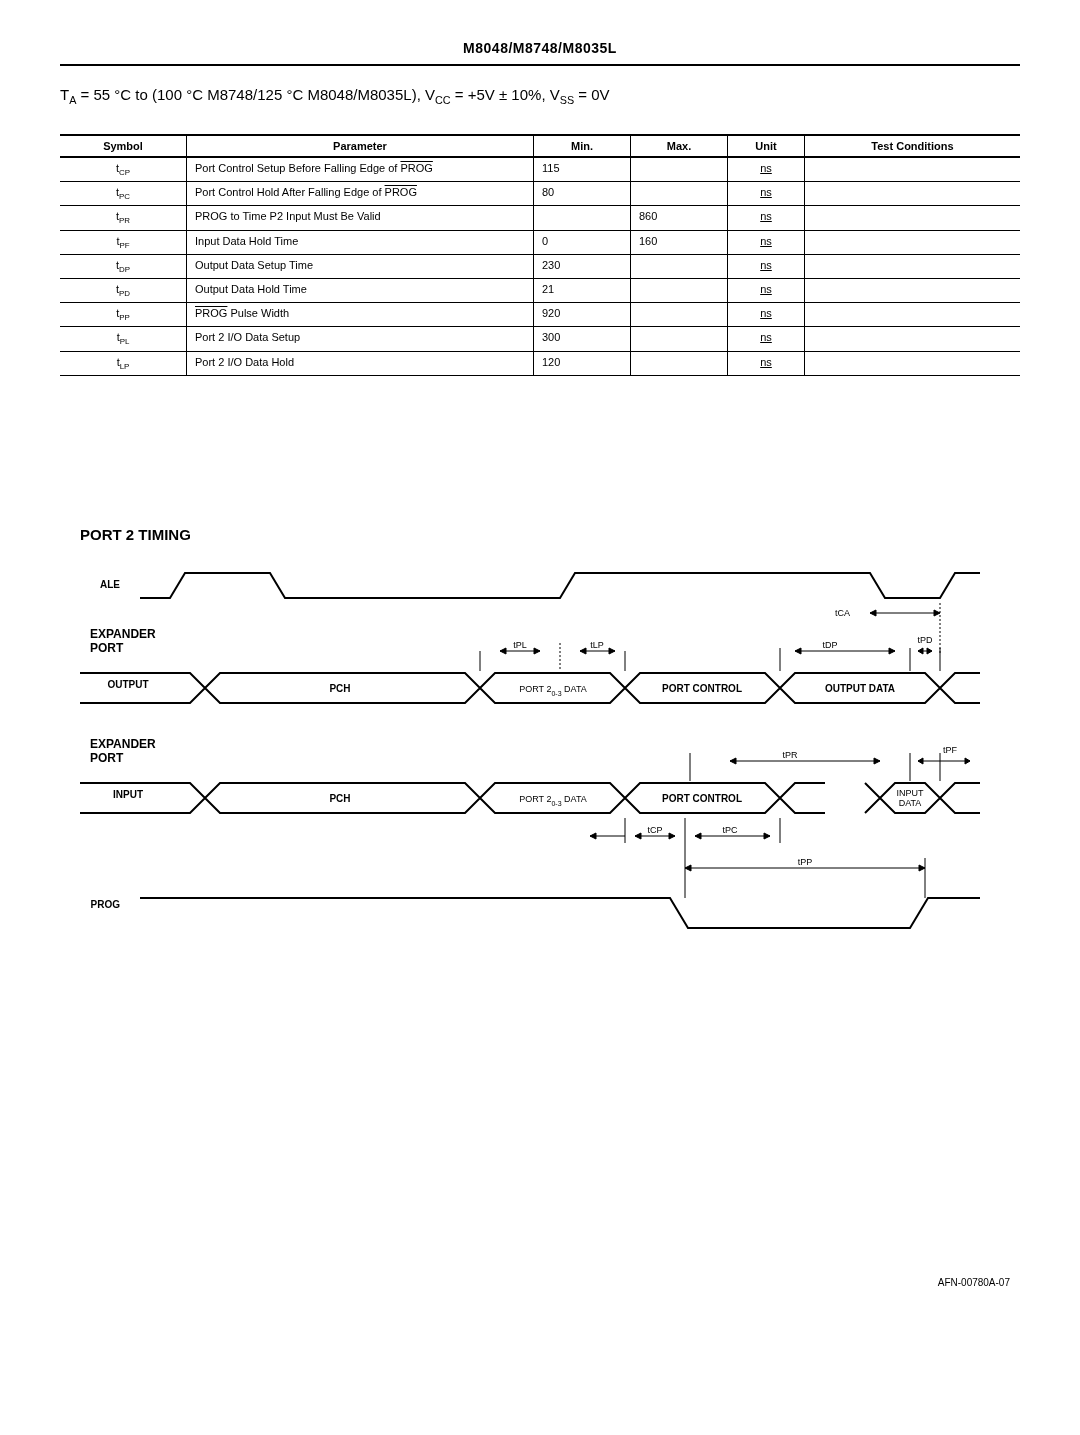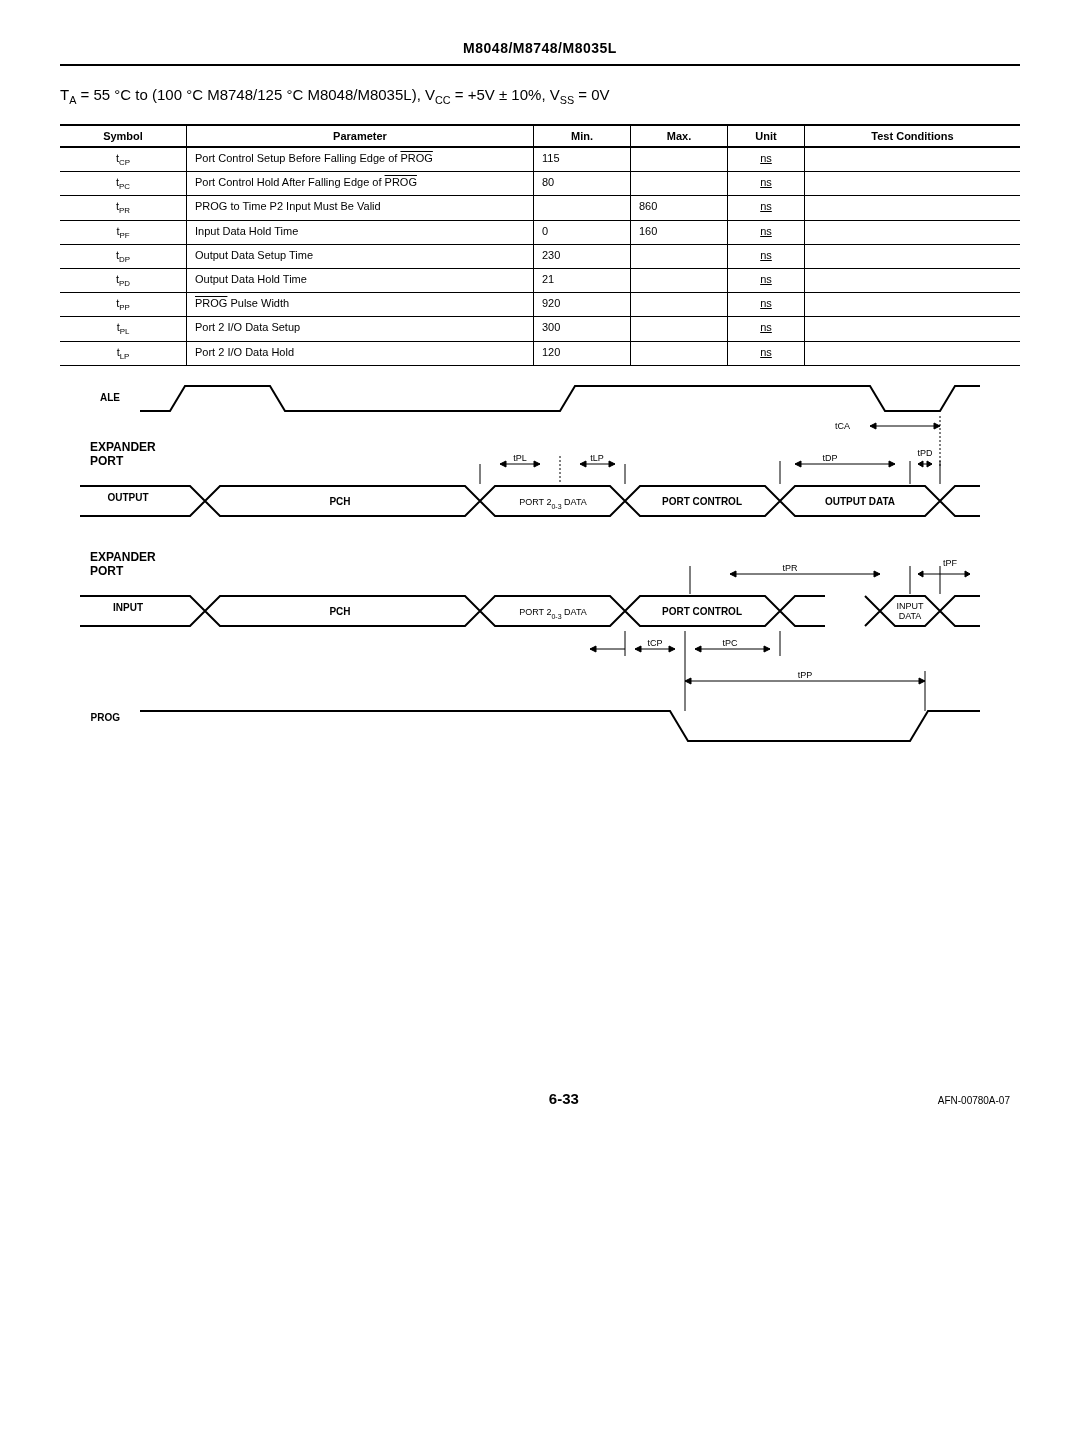--- a/index.html
+++ b/index.html
@@ -25,21 +25,21 @@
     border-top: 2px solid #000;
     margin: 0 0 20px 0;
   }
   .section-title {
     font-weight: bold;
     font-size: 21px;
     margin: 0 0 12px 0;
   }
   .conditions {
     font-size: 15px;
-    margin-bottom: 18px;
+    margin-bottom: 28px;
   }
   .sub { font-size: 0.72em; vertical-align: sub; }
   .overbar {
     text-decoration: overline;
   }
   table.spec {
     border-collapse: collapse;
     width: 100%;
     font-size: 11px;
   }
@@ -192,20 +192,21 @@
           <td class="sym sep-r">t<span class="sub">LP</span></td>
           <td class="param sep-r">Port 2 I/O Data Hold</td>
           <td class="num sep-r">120</td>
           <td class="num sep-r"></td>
           <td class="unit sep-r">ns</td>
           <td class="tc"></td>
         </tr>
       </tbody>
   </table>
 
+  <div class="diagram-title">PORT 2 TIMING</div>
 
   <div class="diagram-wrap">
     <svg class="diagram" viewBox="0 0 940 400">
       <g stroke="#000" stroke-width="2" fill="none">
 
         <path d="M70,45 L100,45 L115,20 L200,20 L215,45 L490,45 L505,20 L800,20 L815,45 L870,45 L885,20 L910,20"></path>
       </g>
       <text x="50" y="35" class="sig-label" text-anchor="end">ALE</text>
 
       <g stroke="#000" stroke-width="1">
@@ -322,16 +323,15 @@
 
       <text x="50" y="355" class="sig-label" text-anchor="end">PROG</text>
       <g stroke="#000" stroke-width="2" fill="none">
         <path d="M70,345 L600,345 L618,375 L840,375 L858,345 L910,345"></path>
       </g>
     </svg>
   </div>
 
   <div class="footer">
     <span style="width:120px"></span>
-    <span class="pg">6-33</span>
     <span class="doc">AFN-00780A-07</span>
   </div>
 </div>
 
 </body></html>

